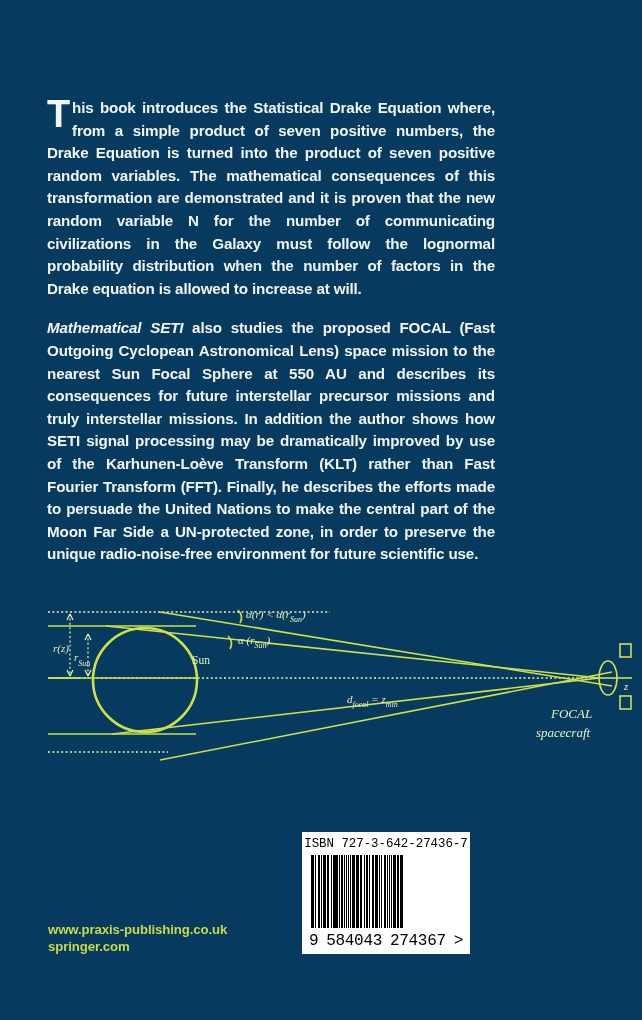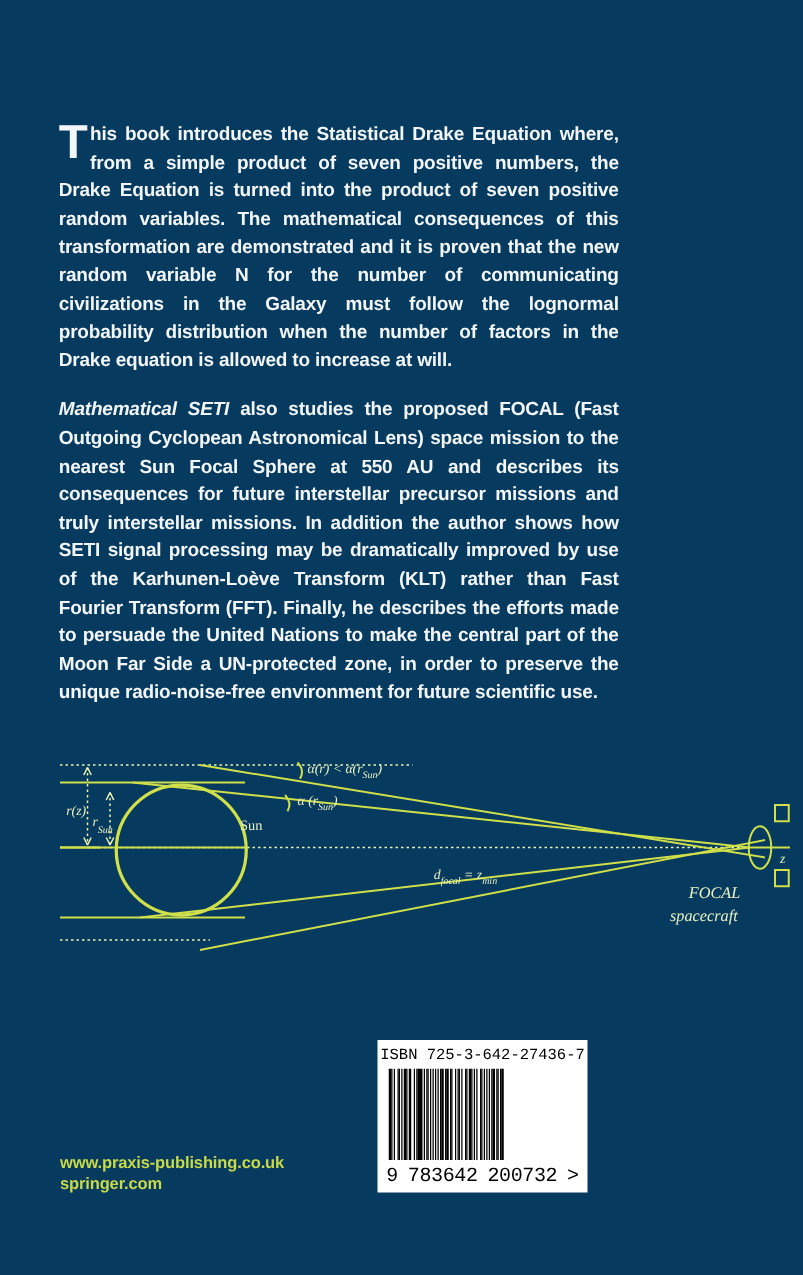--- a/index.html
+++ b/index.html
@@ -210,21 +210,21 @@
     </svg>
   </div>
 
 
   <div class="urls">
     <div>www.praxis-publishing.co.uk</div>
     <div>springer.com</div>
   </div>
 
   <div class="barcode-box">
-    <div class="barcode-isbn">ISBN 725-3-642-27436-7</div>
+    <div class="barcode-isbn">ISBN 727-3-642-27436-7</div>
     <div class="bars" id="bars">
         <span style="width: 1.86px; height: 73px; background: rgb(0, 0, 0);"></span>
         <span style="width: 0.62px; height: 73px; background: transparent;"></span>
         <span style="width: 0.62px; height: 73px; background: rgb(0, 0, 0);"></span>
         <span style="width: 1.24px; height: 73px; background: transparent;"></span>
         <span style="width: 0.62px; height: 73px; background: rgb(0, 0, 0);"></span>
         <span style="width: 1.86px; height: 73px; background: transparent;"></span>
         <span style="width: 0.62px; height: 73px; background: rgb(0, 0, 0);"></span>
         <span style="width: 0.62px; height: 73px; background: transparent;"></span>
         <span style="width: 1.24px; height: 73px; background: rgb(0, 0, 0);"></span>
@@ -311,19 +311,19 @@
         <span style="width: 0.62px; height: 73px; background: transparent;"></span>
         <span style="width: 0.62px; height: 73px; background: rgb(0, 0, 0);"></span>
         <span style="width: 1.24px; height: 73px; background: transparent;"></span>
         <span style="width: 0.62px; height: 73px; background: rgb(0, 0, 0);"></span>
         <span style="width: 0.62px; height: 73px; background: transparent;"></span>
         <span style="width: 1.86px; height: 73px; background: rgb(0, 0, 0);"></span>
         <span style="width: 1.24px; height: 73px; background: transparent;"></span>
       </div>
     <div class="barcode-digits">
       <span>9</span>
-      <span>783642</span>
-      <span>200732</span>
+      <span>584043</span>
+      <span>274367</span>
       <span>&gt;</span>
     </div>
   </div>
 
 </div>
 
 </body></html>

